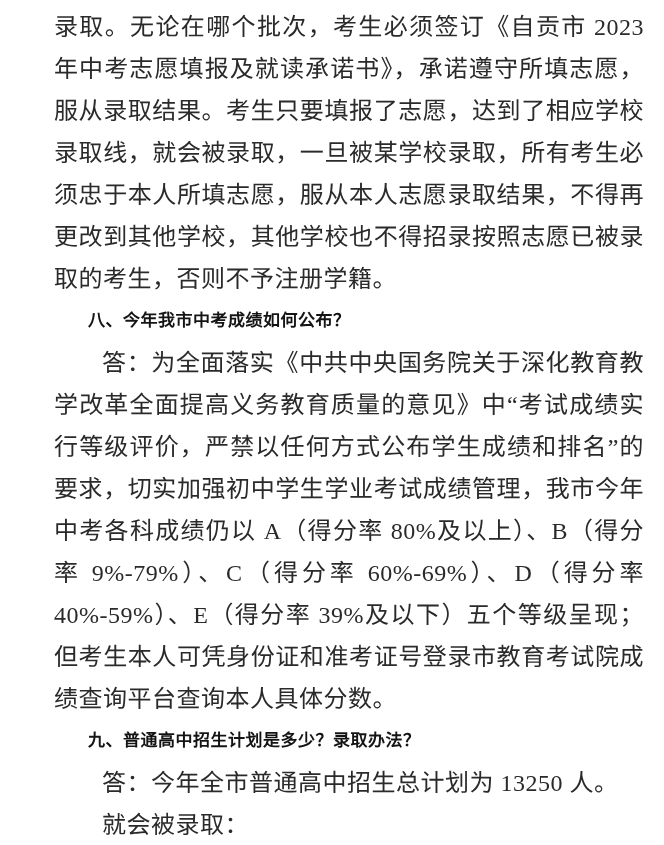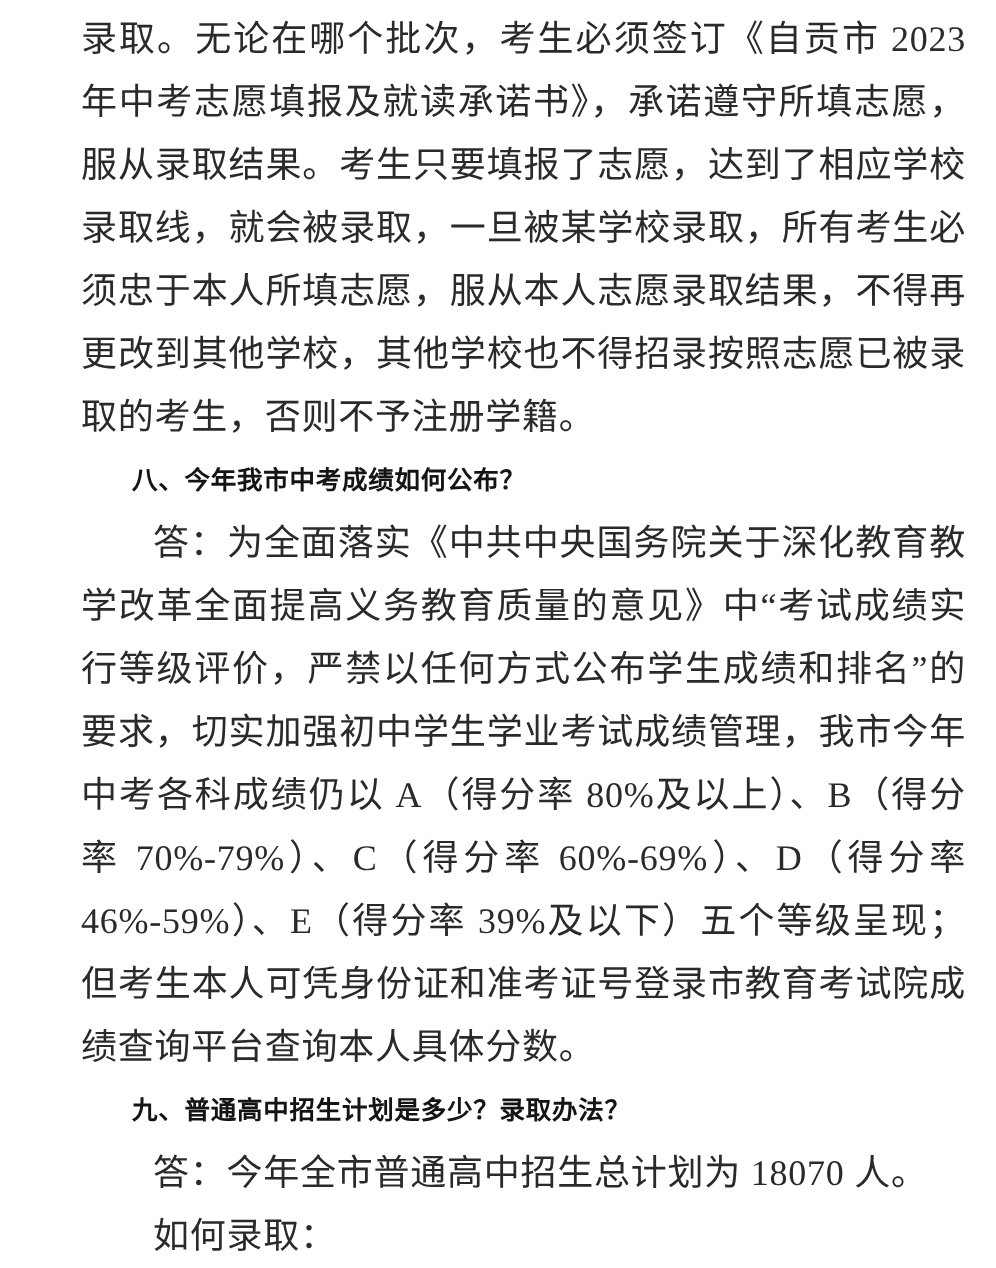--- a/index.html
+++ b/index.html
@@ -41,18 +41,18 @@
     letter-spacing: 0.5px;
   }
 </style>
 </head>
 <body>
 
 <div class="page">
   <div class="doc-body" id="doc-body">
       <p class="body-text">录取。无论在哪个批次，考生必须签订《自贡市 2023 年中考志愿填报及就读承诺书》，承诺遵守所填志愿，服从录取结果。考生只要填报了志愿，达到了相应学校录取线，就会被录取，一旦被某学校录取，所有考生必须忠于本人所填志愿，服从本人志愿录取结果，不得再更改到其他学校，其他学校也不得招录按照志愿已被录取的考生，否则不予注册学籍。</p>
       <p class="heading indent">八、今年我市中考成绩如何公布？</p>
-      <p class="body-text indent">答：为全面落实《中共中央国务院关于深化教育教学改革全面提高义务教育质量的意见》中“考试成绩实行等级评价，严禁以任何方式公布学生成绩和排名”的要求，切实加强初中学生学业考试成绩管理，我市今年中考各科成绩仍以 A（得分率 80%及以上）、B（得分率 70%-79%）、C（得分率 60%-69%）、D（得分率 46%-59%）、E（得分率 39%及以下）五个等级呈现；但考生本人可凭身份证和准考证号登录市教育考试院成绩查询平台查询本人具体分数。</p>
+      <p class="body-text indent">答：为全面落实《中共中央国务院关于深化教育教学改革全面提高义务教育质量的意见》中“考试成绩实行等级评价，严禁以任何方式公布学生成绩和排名”的要求，切实加强初中学生学业考试成绩管理，我市今年中考各科成绩仍以 A（得分率 80%及以上）、B（得分率 9%-79%）、C（得分率 60%-69%）、D（得分率 40%-59%）、E（得分率 39%及以下）五个等级呈现；但考生本人可凭身份证和准考证号登录市教育考试院成绩查询平台查询本人具体分数。</p>
       <p class="heading indent">九、普通高中招生计划是多少？录取办法？</p>
-      <p class="body-text indent">答：今年全市普通高中招生总计划为 18070 人。</p>
-      <p class="body-text indent">如何录取：</p>
+      <p class="body-text indent">答：今年全市普通高中招生总计划为 13250 人。</p>
+      <p class="body-text indent">就会被录取：</p>
     </div>
 </div>
 
 </body></html>

